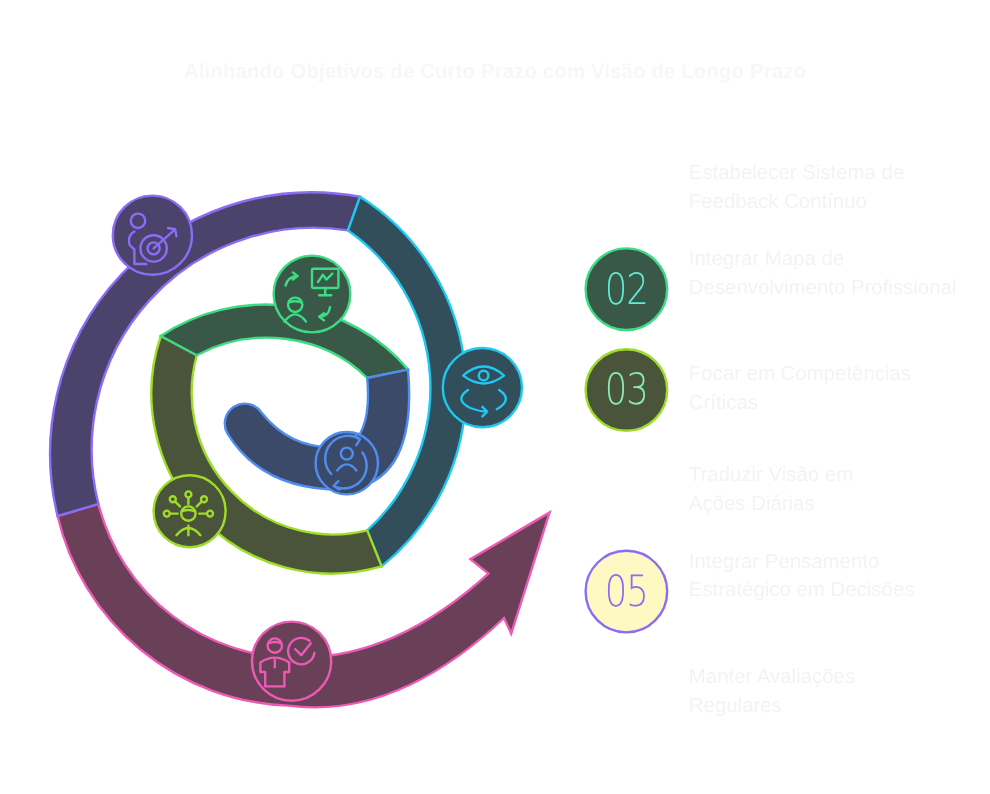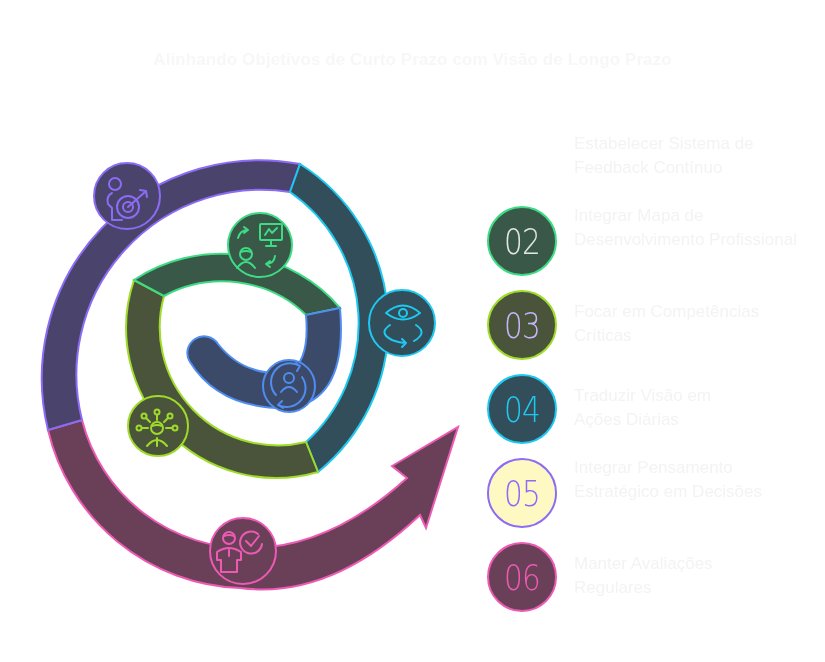--- a/index.html
+++ b/index.html
@@ -106,41 +106,35 @@
     <path d="M229,550 L 229,556"></path>
     <path d="M262,544 A 11 11 0 1 1 258,534"></path>
     <path d="M246,541 L 251,546 L 259,536"></path>
   </g>
 </svg>
 
 <div class="item" style="top:122px;">
   <div class="label">Estabelecer Sistema de Feedback Contínuo</div>
 </div>
 <div class="item" style="top:206px;">
-  <div class="badge" style="background:#3a5848;border-color:#3ddc84;color:#e5e5e5;">
+  <div class="badge" style="background:#3a5848;border-color:#3ddc84;color:#5eead4;">
       <span>02</span>
     </div>
   <div class="label" style="top:-2px;">Integrar Mapa de Desenvolvimento Profissional</div>
 </div>
 <div class="item" style="top:290px;">
-  <div class="badge" style="background:#4a543a;border-color:#9fdc2a;color:#c4b5fd;">
+  <div class="badge" style="background:#4a543a;border-color:#9fdc2a;color:#86efac;">
       <span>03</span>
     </div>
   <div class="label" style="width:210px;">Focar em Competências Críticas</div>
 </div>
 <div class="item" style="top:374px;">
-  <div class="badge" style="background:#324e5a;border-color:#1ec8f0;color:#1ec8f0;">
-      <span>04</span>
-    </div>
   <div class="label" style="width:180px;">Traduzir Visão em Ações Diárias</div>
 </div>
 <div class="item" style="top:458px;">
   <div class="badge" style="background:#fef9c3;border-color:#8c6cf4;color:#8c6cf4;">
       <span>05</span>
     </div>
   <div class="label" style="top:-2px;width:200px;">Integrar Pensamento Estratégico em Decisões</div>
 </div>
 <div class="item" style="top:542px;">
-  <div class="badge" style="background:#6a4058;border-color:#ec5ab4;color:#ec5ab4;">
-      <span>06</span>
-    </div>
   <div class="label" style="width:180px;">Manter Avaliações Regulares</div>
 </div>
 
 </body></html>

